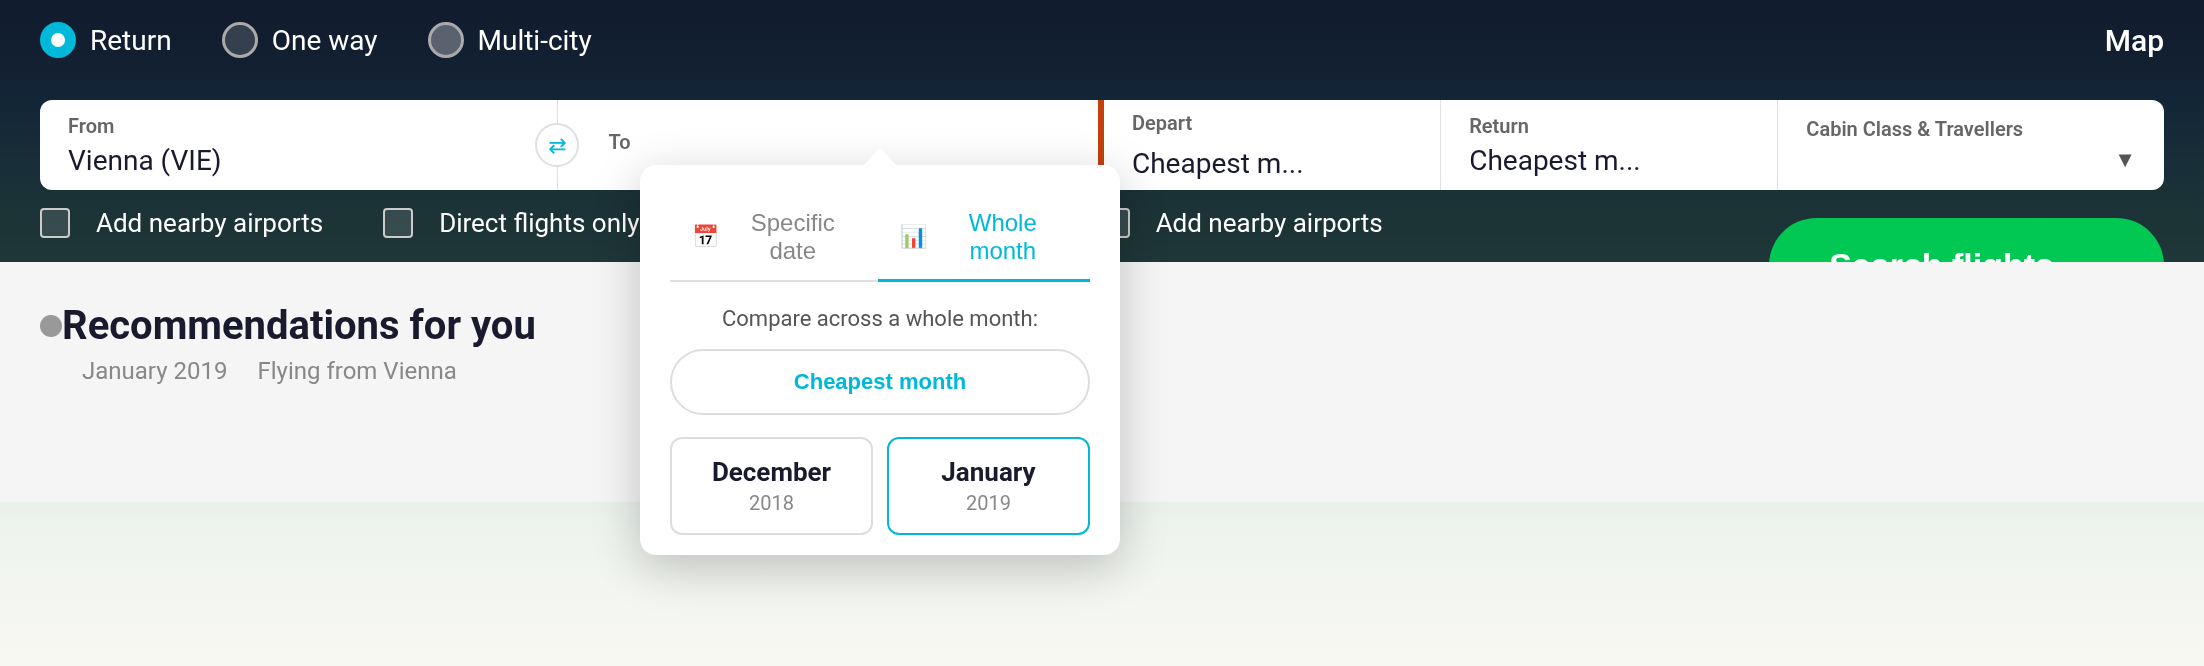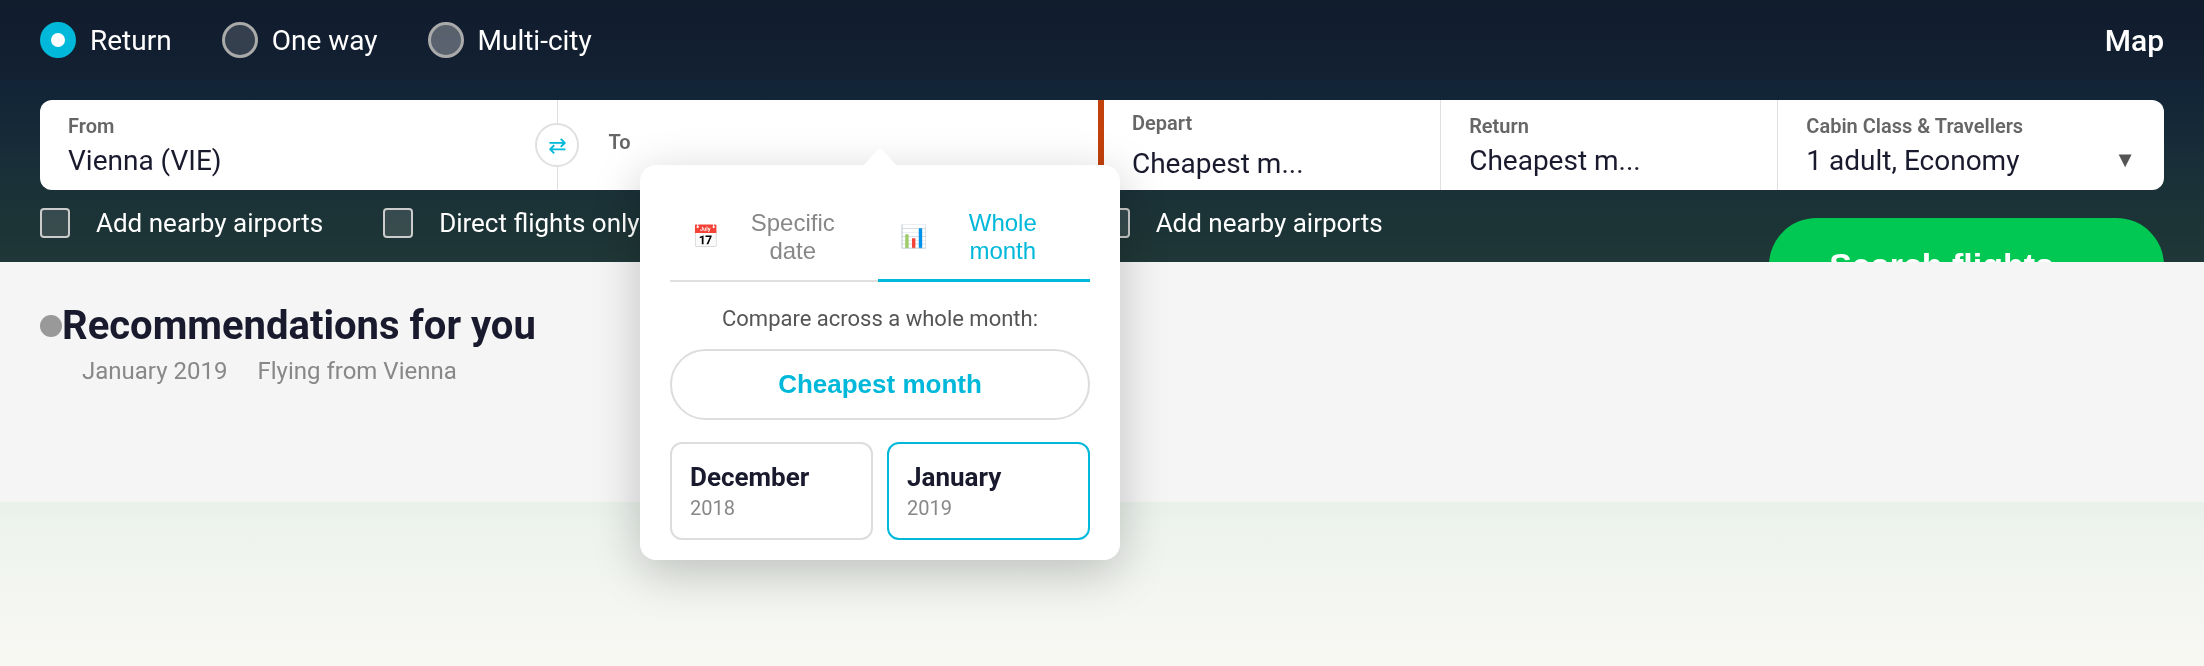--- a/index.html
+++ b/index.html
@@ -123,27 +123,27 @@
       display: flex; align-items: center; gap: 10px; padding: 14px 22px;
       font-size: 24px; cursor: pointer; color: #888; font-weight: 500;
       border-bottom: 3px solid transparent; margin-bottom: -2px;
       background: none; border-top: none; border-left: none; border-right: none;
     }
     .tab-btn.active { color: #00b8d9; border-bottom-color: #00b8d9; }
     .tab-icon { font-size: 22px; }
     .compare-label { text-align: center; font-size: 22px; color: #555; margin-bottom: 18px; }
     .cheapest-btn {
       display: block; width: 100%; padding: 18px; border: 2px solid #ddd;
-      border-radius: 50px; text-align: center; font-size: 26px; font-weight: 700;
+      border-radius: 50px; text-align: center; font-size: 22px; font-weight: 700;
       color: #00b8d9; cursor: pointer; background: white; margin-bottom: 22px;
     }
     .month-grid { display: grid; grid-template-columns: 1fr 1fr; gap: 14px; }
     .month-card {
       border: 2px solid #ddd; border-radius: 12px; padding: 18px;
-      cursor: pointer;
+      text-align: center; cursor: pointer;
     }
     .month-name { font-size: 26px; font-weight: 700; color: #1a1a2e; }
     .month-year { font-size: 20px; color: #888; margin-top: 4px; }
     .month-card.highlighted { border-color: #00b8d9; }
   </style>
 </head>
 <body>
 
 <div class="bg-mountain"></div>
 <div class="background" style="opacity:0.3"></div>
@@ -185,21 +185,20 @@
     </div>
 
     <div class="field-group return-field">
       <div class="field-label">Return</div>
       <div class="field-value">Cheapest m...</div>
     </div>
 
     <div class="field-group cabin">
       <div class="field-label">Cabin Class &amp; Travellers</div>
       <div class="cabin-inner">
-        <div class="field-value">1 adult, Economy</div>
         <div class="cabin-arrow">▼</div>
       </div>
     </div>
   </div>
 </div>
 
 <div class="sub-bar" style="position:relative;">
 
   <label class="checkbox-label">
     <div class="checkbox-box"></div>

